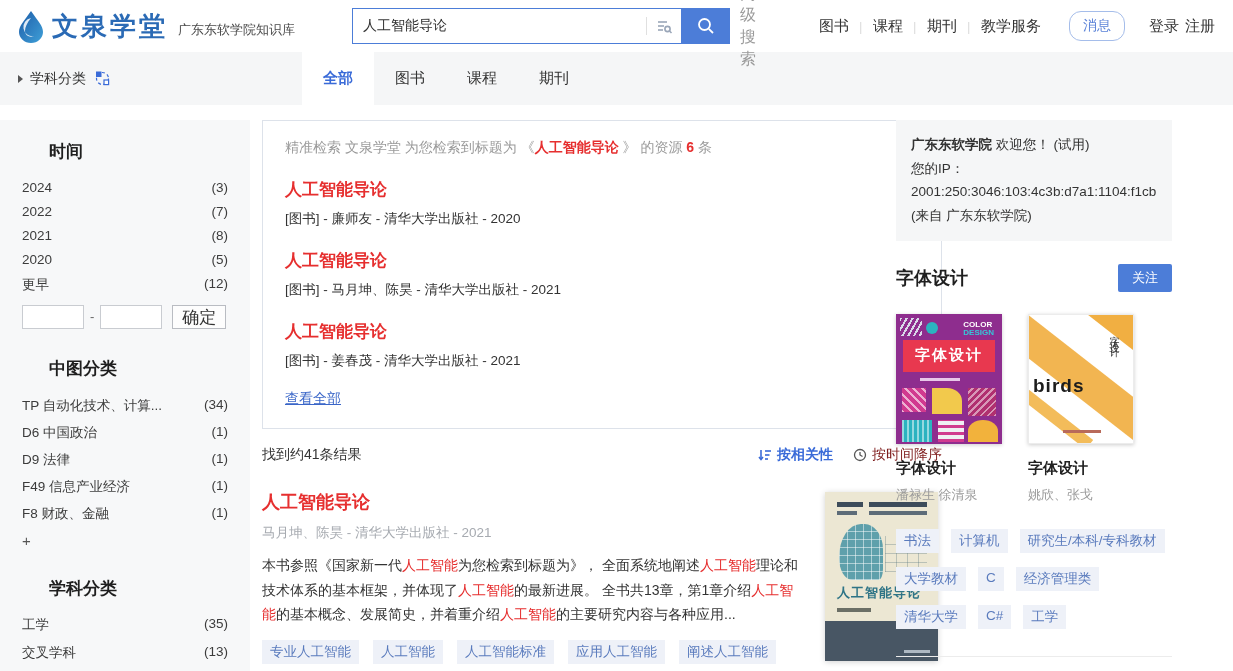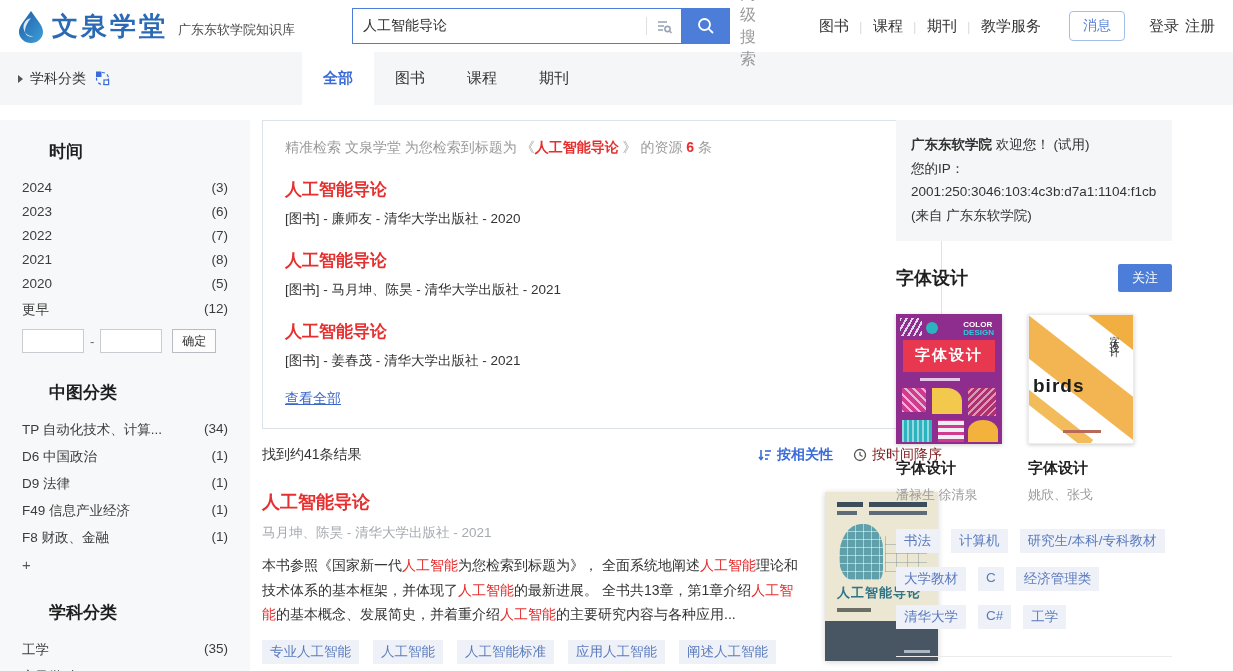--- a/index.html
+++ b/index.html
@@ -19,21 +19,21 @@
   .input-divider { width:1px; height:18px; background:#e0e0e0; }
   .history-btn { width:34px; height:34px; display:flex; align-items:center; justify-content:center; cursor:pointer; }
   .search-btn { width:48px; height:36px; background:var(--accent,#4c7dd8); border:none; display:flex;
     align-items:center; justify-content:center; cursor:pointer; }
   .adv-search { width:30px; margin-left:10px; font-size:16px; color:#9b9b9b; line-height:1.35; cursor:pointer; }
 
   .header-nav { margin-left:auto; display:flex; align-items:center; list-style:none; }
   .header-nav li { display:flex; align-items:center; font-size:15px; color:#333; cursor:pointer; padding:0 12px; position:relative; }
   .header-nav li + li::before { content:"|"; color:#ddd; position:absolute; left:-2px; font-size:13px; }
   .msg-btn { margin-left:16px; border:1px solid #a5bdea; color:#5a82d8; background:#fff; font-size:14px;
-    padding:5px 13px; border-radius:4px; cursor:pointer; font-family:inherit; }
+    padding:5px 13px; border-radius:12px; cursor:pointer; font-family:inherit; }
   .auth { margin-left:24px; font-size:15px; color:#333; display:flex; gap:6px; }
   .auth span { cursor:pointer; }
 
   
   .subnav { height:53px; background:#f5f6f7; display:flex; align-items:stretch; }
   .subnav-left { display:flex; align-items:center; padding-left:18px; width:268px; }
   .caret { width:0; height:0; border-left:5px solid #555; border-top:4px solid transparent; border-bottom:4px solid transparent; margin-right:7px; }
   .subnav-left .label { font-size:14px; color:#333; }
   .cat-icon { margin-left:8px; display:flex; }
   .tabs { display:flex; margin-left:34px; }
@@ -43,21 +43,21 @@
   
   .content { position:relative; height:566px; }
 
   .sidebar { position:absolute; left:0; top:15px; width:250px; height:620px; background:#f7f8f9; padding:20px 22px; }
   .facet-title { font-size:17px; font-weight:bold; color:#1f1f1f; margin-bottom:12px;padding-left:27px; }
   .facet-row { display:flex; justify-content:space-between; font-size:13.5px; color:#3c3c3c; padding:4.6px 0; cursor:pointer; }
   .range-row { display:flex; align-items:center; margin-top:6px; }
   .range-row input { width:62px; height:24px; border:1px solid #c9ccd1; background:#fff; font-size:12px; padding:0 5px; font-family:inherit; }
   .range-sep { margin:0 6px; color:#666; font-size:13px; }
   .confirm-btn { margin-left:10px; height:24px; padding:0 9px; border:1px solid #b9bcc2; background:#fdfdfd;
-    font-size:12px; color:#333; cursor:pointer; font-family:inherit; }
+    font-size:17px; color:#333; cursor:pointer; font-family:inherit; }
   .facet-section { margin-top:28px; }
   .more-link { font-size:15px; color:#555; cursor:pointer; padding-top:4px; }
 
   .main { position:absolute; left:262px; top:15px; width:680px; }
   .precise-box { border:1px solid #dde2ea; background:#fff; padding:18px 22px 20px; }
   .notice { font-size:14px; color:#9a9a9a; }
   .notice .hl { color:var(--red,#e62f2f); font-weight:bold; }
   .p-item { margin-top:21px; }
   .p-title { color:var(--red,#e62f2f); font-size:17px; font-weight:bold; cursor:pointer; }
   .p-meta { font-size:13.5px; color:#333; margin-top:9px; }
@@ -239,24 +239,20 @@
 
   <div class="sidebar">
     <div class="facet-title">时间</div>
     <div>
 
         <div class="facet-row">
           <span>2024</span>
           <span>(3)</span>
         </div>
 
-        <div class="facet-row">
-          <span>2023</span>
-          <span>(6)</span>
-        </div>
 
         <div class="facet-row">
           <span>2022</span>
           <span>(7)</span>
         </div>
 
         <div class="facet-row">
           <span>2021</span>
           <span>(8)</span>
         </div>

